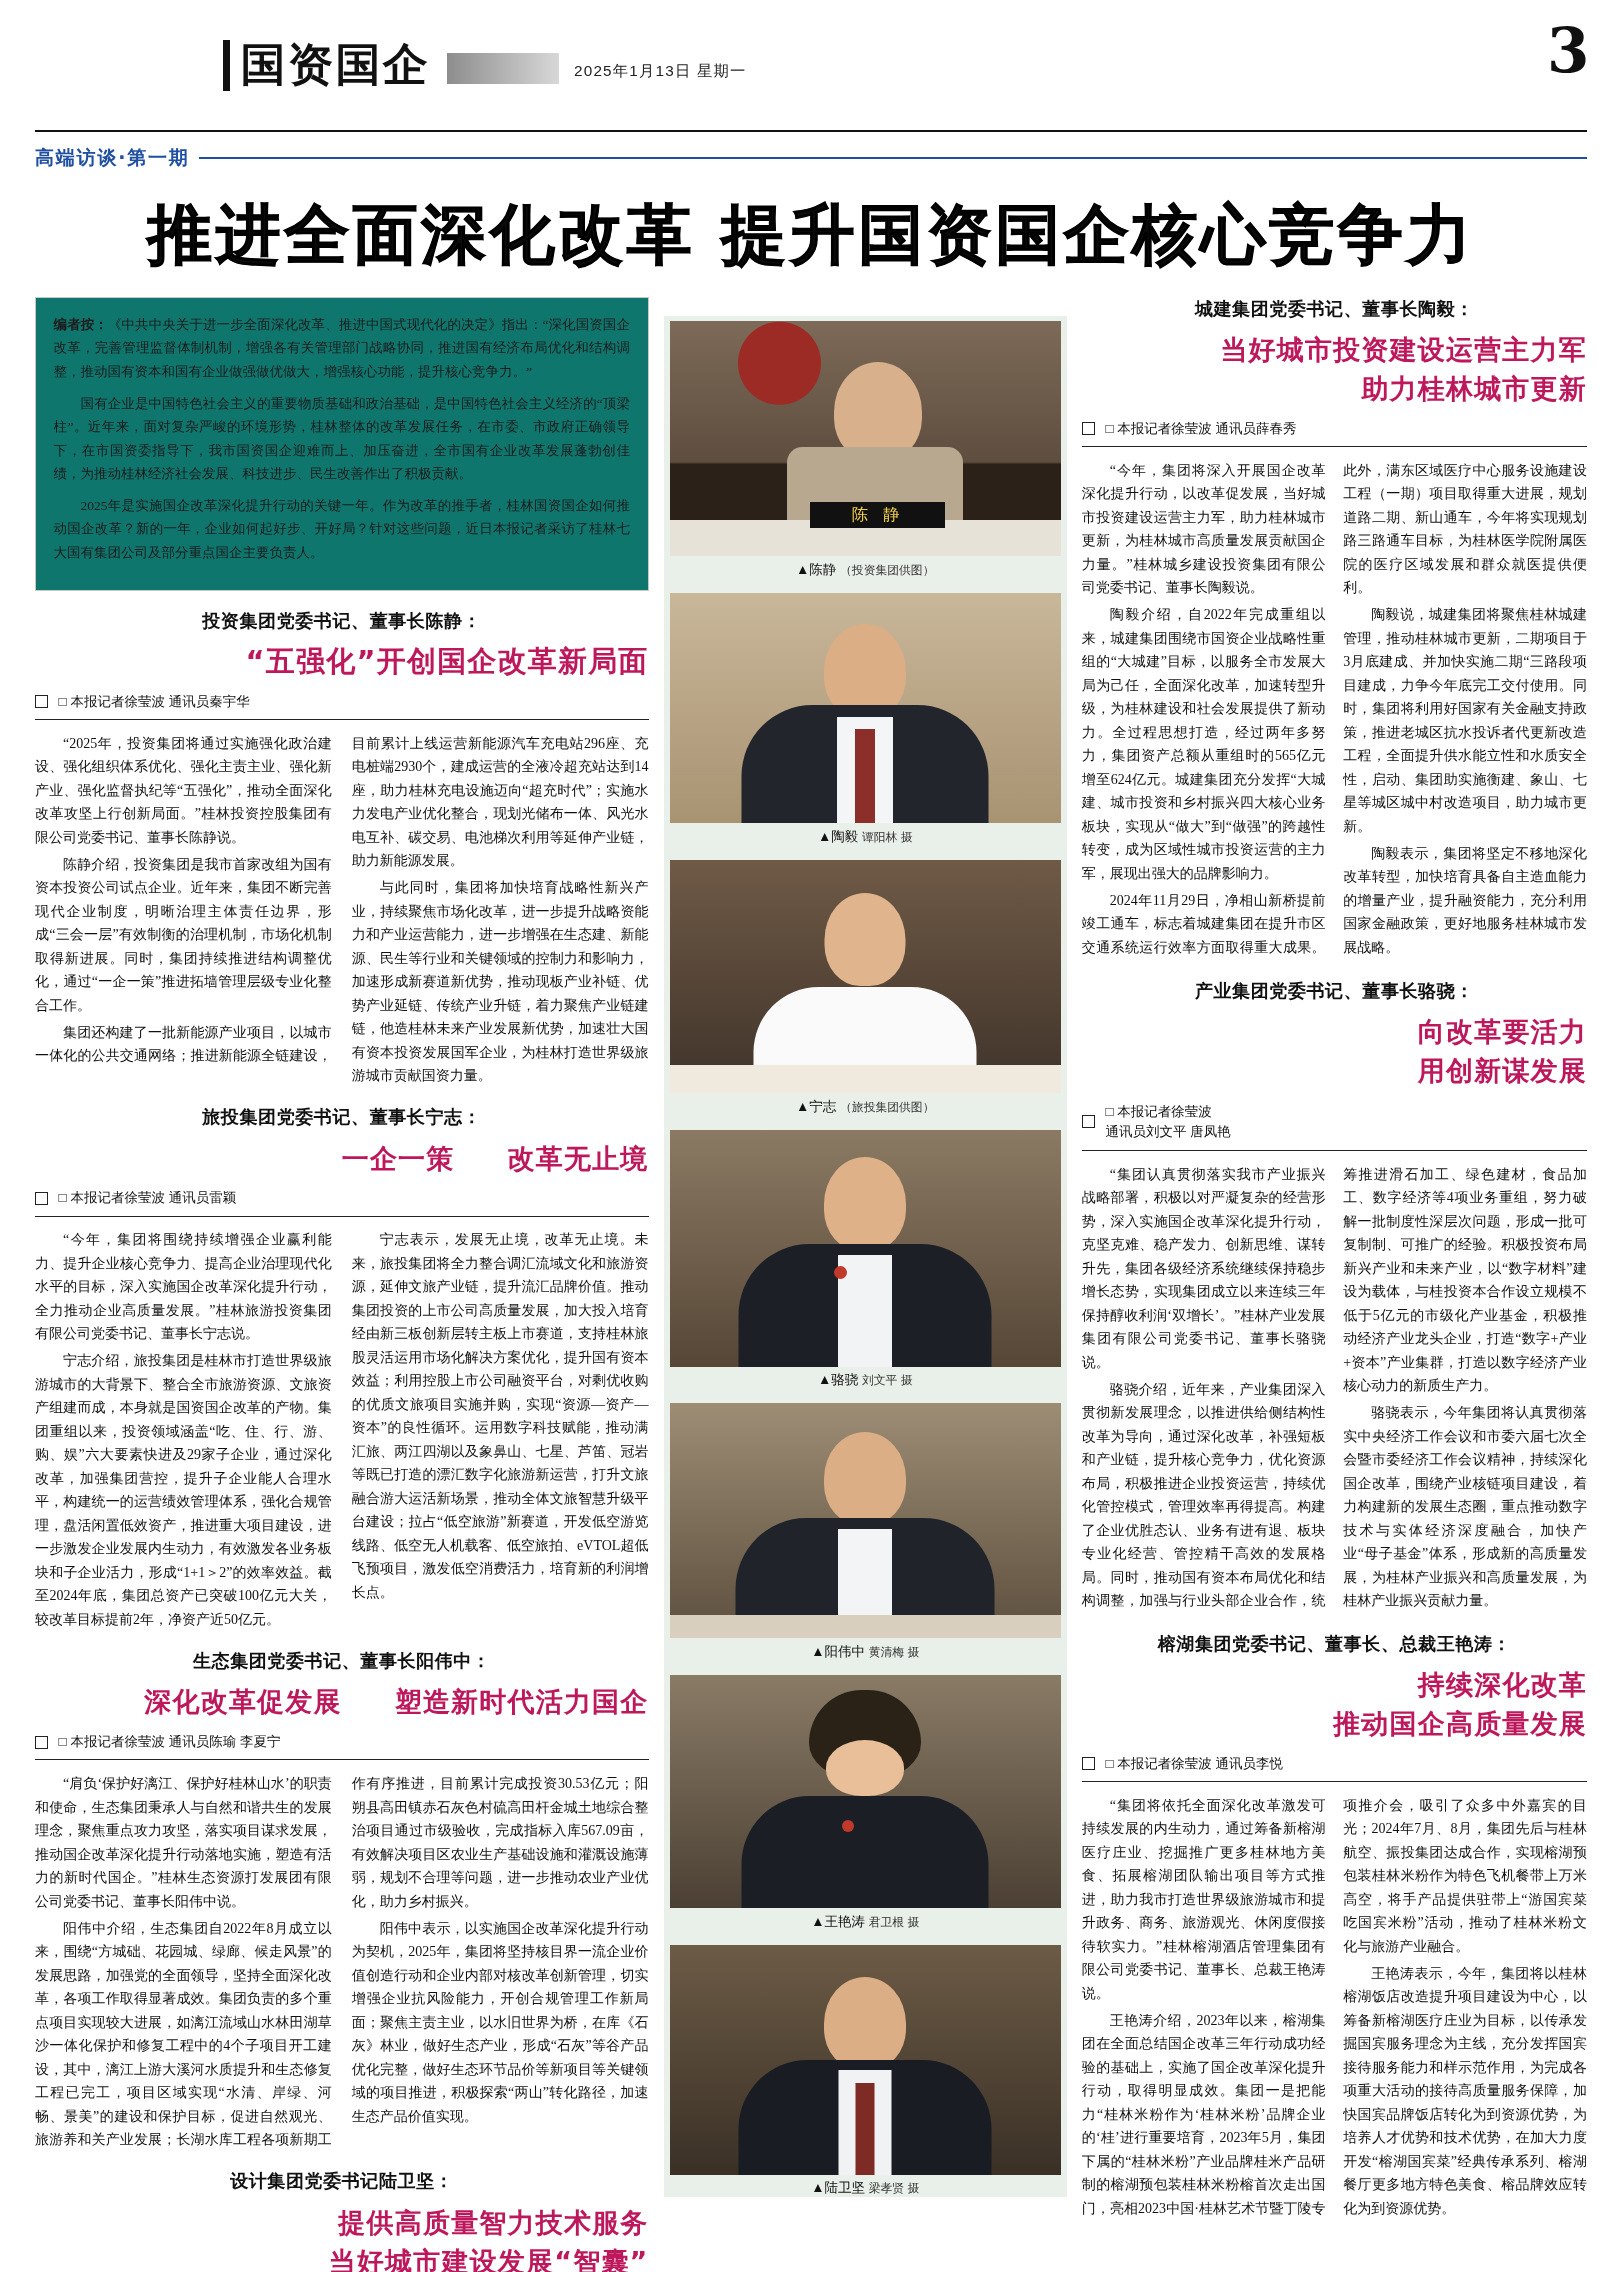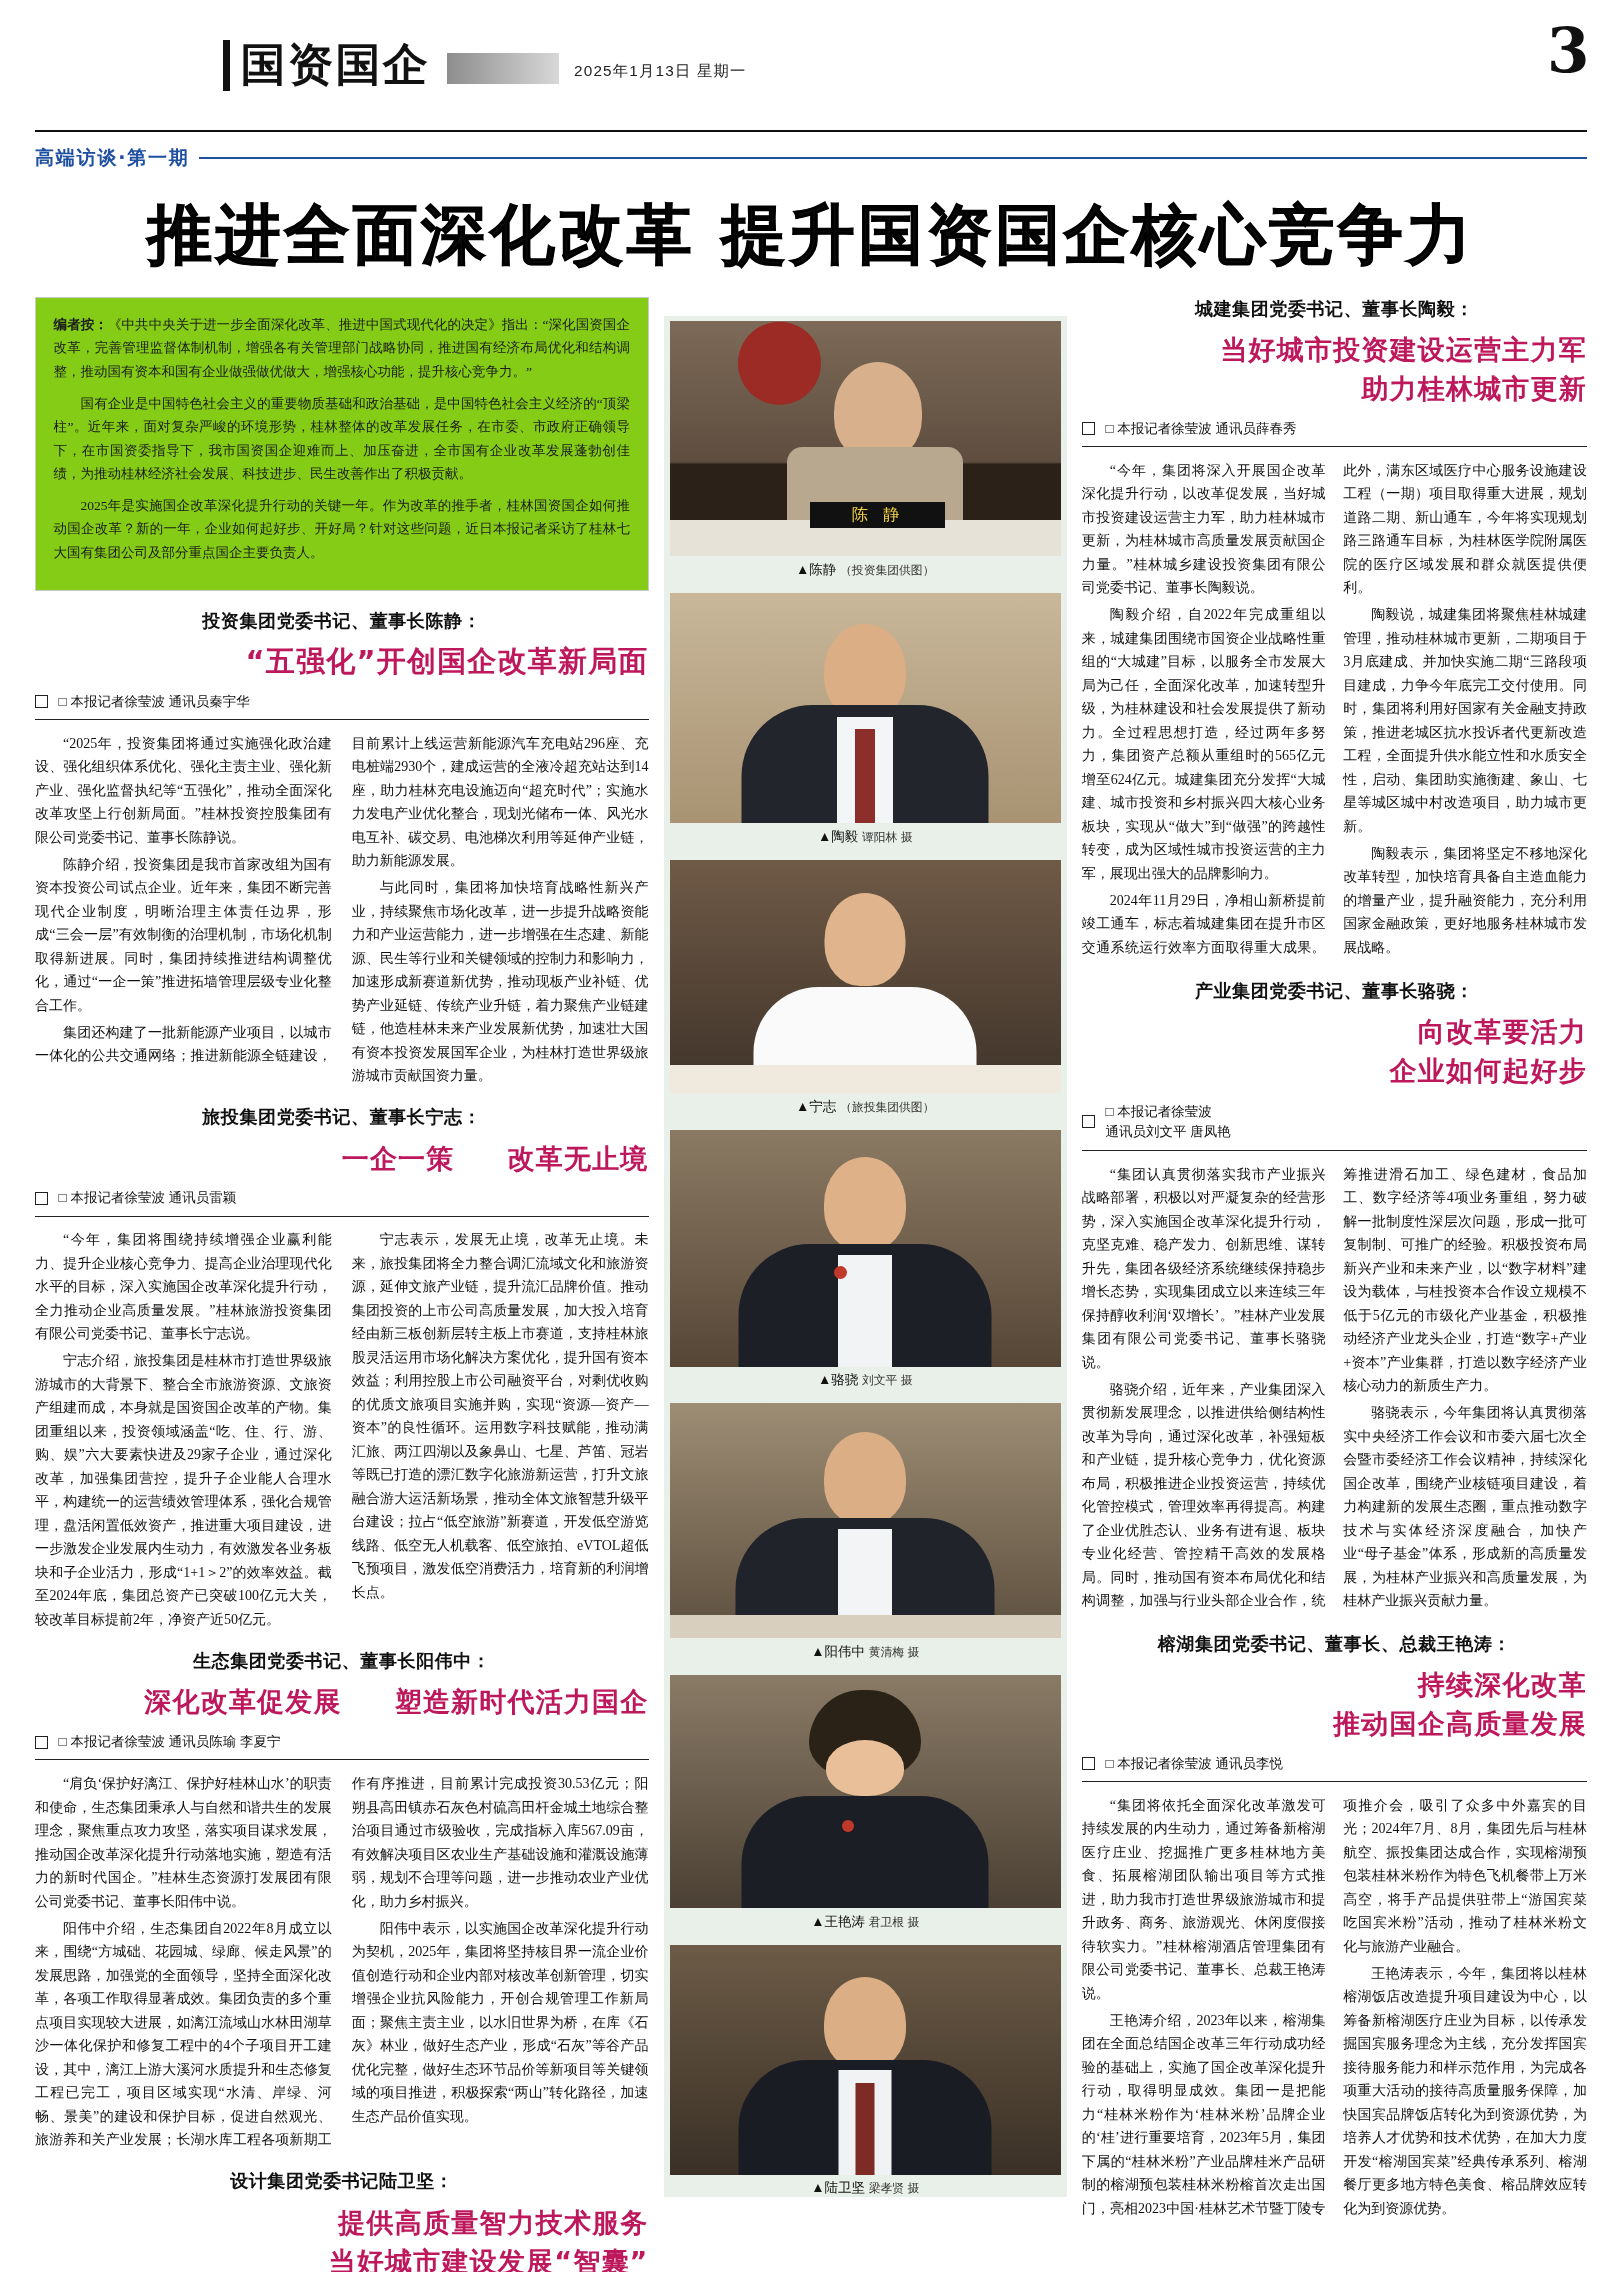--- a/index.html
+++ b/index.html
@@ -81,21 +81,21 @@
   }
 
   
   .cols { display:flex; gap:15.3px; align-items:flex-start; }
   .col-left  { width:617px; }
   .col-mid   { width:405px; }
   .col-right { width:508px; }
 
   
   .editnote {
-    background:#84cc16;
+    background:#0f766e;
     border:0.6px solid #c9cac3;
     padding:15.3px 17.6px 17.6px 17.6px;
     font-size:13.5px;
     line-height:23.5px;
     color:#1b1b1b;
     font-family:"Liberation Serif", serif;
     text-align:justify;
   }
   .editnote p { margin:0 0 8.2px 0; text-indent:2em; }
   .editnote .lead { text-indent:0; }
@@ -377,21 +377,21 @@
           <p>2024年11月29日，净相山新桥提前竣工通车，标志着城建集团在提升市区交通系统运行效率方面取得重大成果。此外，满东区域医疗中心服务设施建设工程（一期）项目取得重大进展，规划道路二期、新山通车，今年将实现规划路三路通车目标，为桂林医学院附属医院的医疗区域发展和群众就医提供便利。</p>
           <p>陶毅说，城建集团将聚焦桂林城建管理，推动桂林城市更新，二期项目于3月底建成、并加快实施二期“三路段项目建成，力争今年底完工交付使用。同时，集团将利用好国家有关金融支持政策，推进老城区抗水投诉者代更新改造工程，全面提升供水能立性和水质安全性，启动、集团助实施衡建、象山、七星等城区城中村改造项目，助力城市更新。</p>
           <p>陶毅表示，集团将坚定不移地深化改革转型，加快培育具备自主造血能力的增量产业，提升融资能力，充分利用国家金融政策，更好地服务桂林城市发展战略。</p>
         </div>
       </div>
 
       <div class="art">
         <div class="art-kicker">产业集团党委书记、董事长骆骁：</div>
         <div class="art-title two">
           <div>向改革要活力</div>
-          <div>企业如何起好步</div>
+          <div>用创新谋发展</div>
         </div>
         <div class="byline-row" style="white-space:pre-line;line-height:20px">
           <span class="byline-box"></span>
           <span>□ 本报记者徐莹波
 通讯员刘文平  唐凤艳</span>
         </div>
         <div class="bodytext three-cols">
           <p>“集团认真贯彻落实我市产业振兴战略部署，积极以对严凝复杂的经营形势，深入实施国企改革深化提升行动，克坚克难、稳产发力、创新思维、谋转升先，集团各级经济系统继续保持稳步增长态势，实现集团成立以来连续三年保持醇收利润‘双增长’。”桂林产业发展集团有限公司党委书记、董事长骆骁说。</p>
           <p>骆骁介绍，近年来，产业集团深入贯彻新发展理念，以推进供给侧结构性改革为导向，通过深化改革，补强短板和产业链，提升核心竞争力，优化资源布局，积极推进企业投资运营，持续优化管控模式，管理效率再得提高。构建了企业优胜态认、业务有进有退、板块专业化经营、管控精干高效的发展格局。同时，推动国有资本布局优化和结构调整，加强与行业头部企业合作，统筹推进滑石加工、绿色建材，食品加工、数字经济等4项业务重组，努力破解一批制度性深层次问题，形成一批可复制制、可推广的经验。积极投资布局新兴产业和未来产业，以“数字材料”建设为载体，与桂投资本合作设立规模不低于5亿元的市级化产业基金，积极推动经济产业龙头企业，打造“数字+产业+资本”产业集群，打造以数字经济产业核心动力的新质生产力。</p>
           <p>骆骁表示，今年集团将认真贯彻落实中央经济工作会议和市委六届七次全会暨市委经济工作会议精神，持续深化国企改革，围绕产业核链项目建设，着力构建新的发展生态圈，重点推动数字技术与实体经济深度融合，加快产业“母子基金”体系，形成新的高质量发展，为桂林产业振兴和高质量发展，为桂林产业振兴贡献力量。</p>

